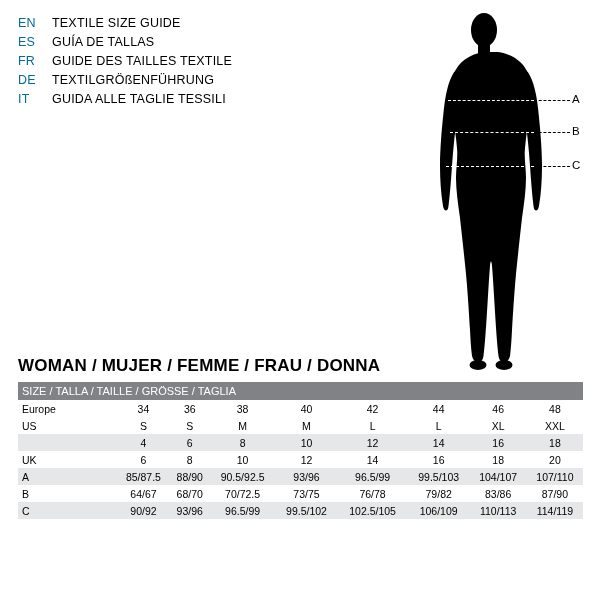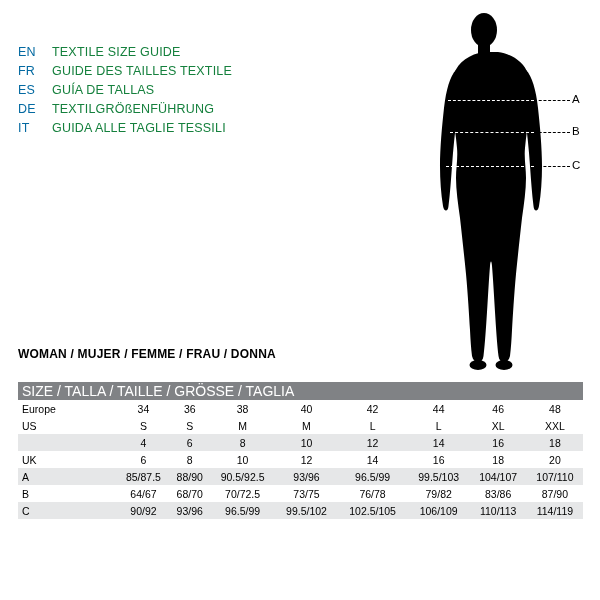--- a/index.html
+++ b/index.html
@@ -36,23 +36,22 @@
     line-height: 19px;
     font-size: 12.5px;
     letter-spacing: 0.2px;
   }
   .lang-code {
     width: 34px;
     flex: 0 0 34px;
     color: #0369a1;
   }
   .lang-title {
-    color: #15803d;
+    color: #000000;
     white-space: nowrap;
-    margin-top: 29px;
   }
 
   
   .figure-area {
     position: absolute;
     left: 400px;
     top: 8px;
     width: 190px;
     height: 370px;
   }
@@ -70,22 +69,22 @@
     position: absolute;
     font-size: 11.5px;
     color: #000;
     font-family: "Liberation Sans", sans-serif;
   }
 
   
   .section-label {
     position: absolute;
     left: 18px;
-    top: 347px;
-    font-size: 12px;
+    top: 356px;
+    font-size: 17px;
     font-weight: bold;
     letter-spacing: 0.2px;
   }
 
   
   .table-wrap {
     position: absolute;
     left: 18px;
     top: 382px;
     width: 565px;
@@ -106,21 +105,21 @@
     text-align: left;
     padding-left: 4px;
     width: 95px;
   }
   tr.head td {
     background: #808285;
     color: #ffffff;
     font-weight: normal;
     text-align: left;
     padding-left: 4px;
-    font-size: 14px;
+    font-size: 11px;
     height: 18px;
   }
   tr.shade td { background: #e6e7e8; }
   tr.plain td { background: #ffffff; }
 
   
   .footnotes {
     position: absolute;
     left: 18px;
     top: 540px;
@@ -137,26 +136,26 @@
 <body>
 
 <div class="page">
 
   <div class="lang-block">
     <div class="lang-row">
       <span class="lang-code">EN</span>
       <span class="lang-title">TEXTILE SIZE GUIDE</span>
     </div>
     <div class="lang-row">
+      <span class="lang-code">ES</span>
+      <span class="lang-title">GUÍA DE TALLAS</span>
+    </div>
+    <div class="lang-row">
       <span class="lang-code">FR</span>
       <span class="lang-title">GUIDE DES TAILLES TEXTILE</span>
-    </div>
-    <div class="lang-row">
-      <span class="lang-code">ES</span>
-      <span class="lang-title">GUÍA DE TALLAS</span>
     </div>
     <div class="lang-row">
       <span class="lang-code">DE</span>
       <span class="lang-title">TEXTILGRÖßENFÜHRUNG</span>
     </div>
     <div class="lang-row">
       <span class="lang-code">IT</span>
       <span class="lang-title">GUIDA ALLE TAGLIE TESSILI</span>
     </div>
   </div>

